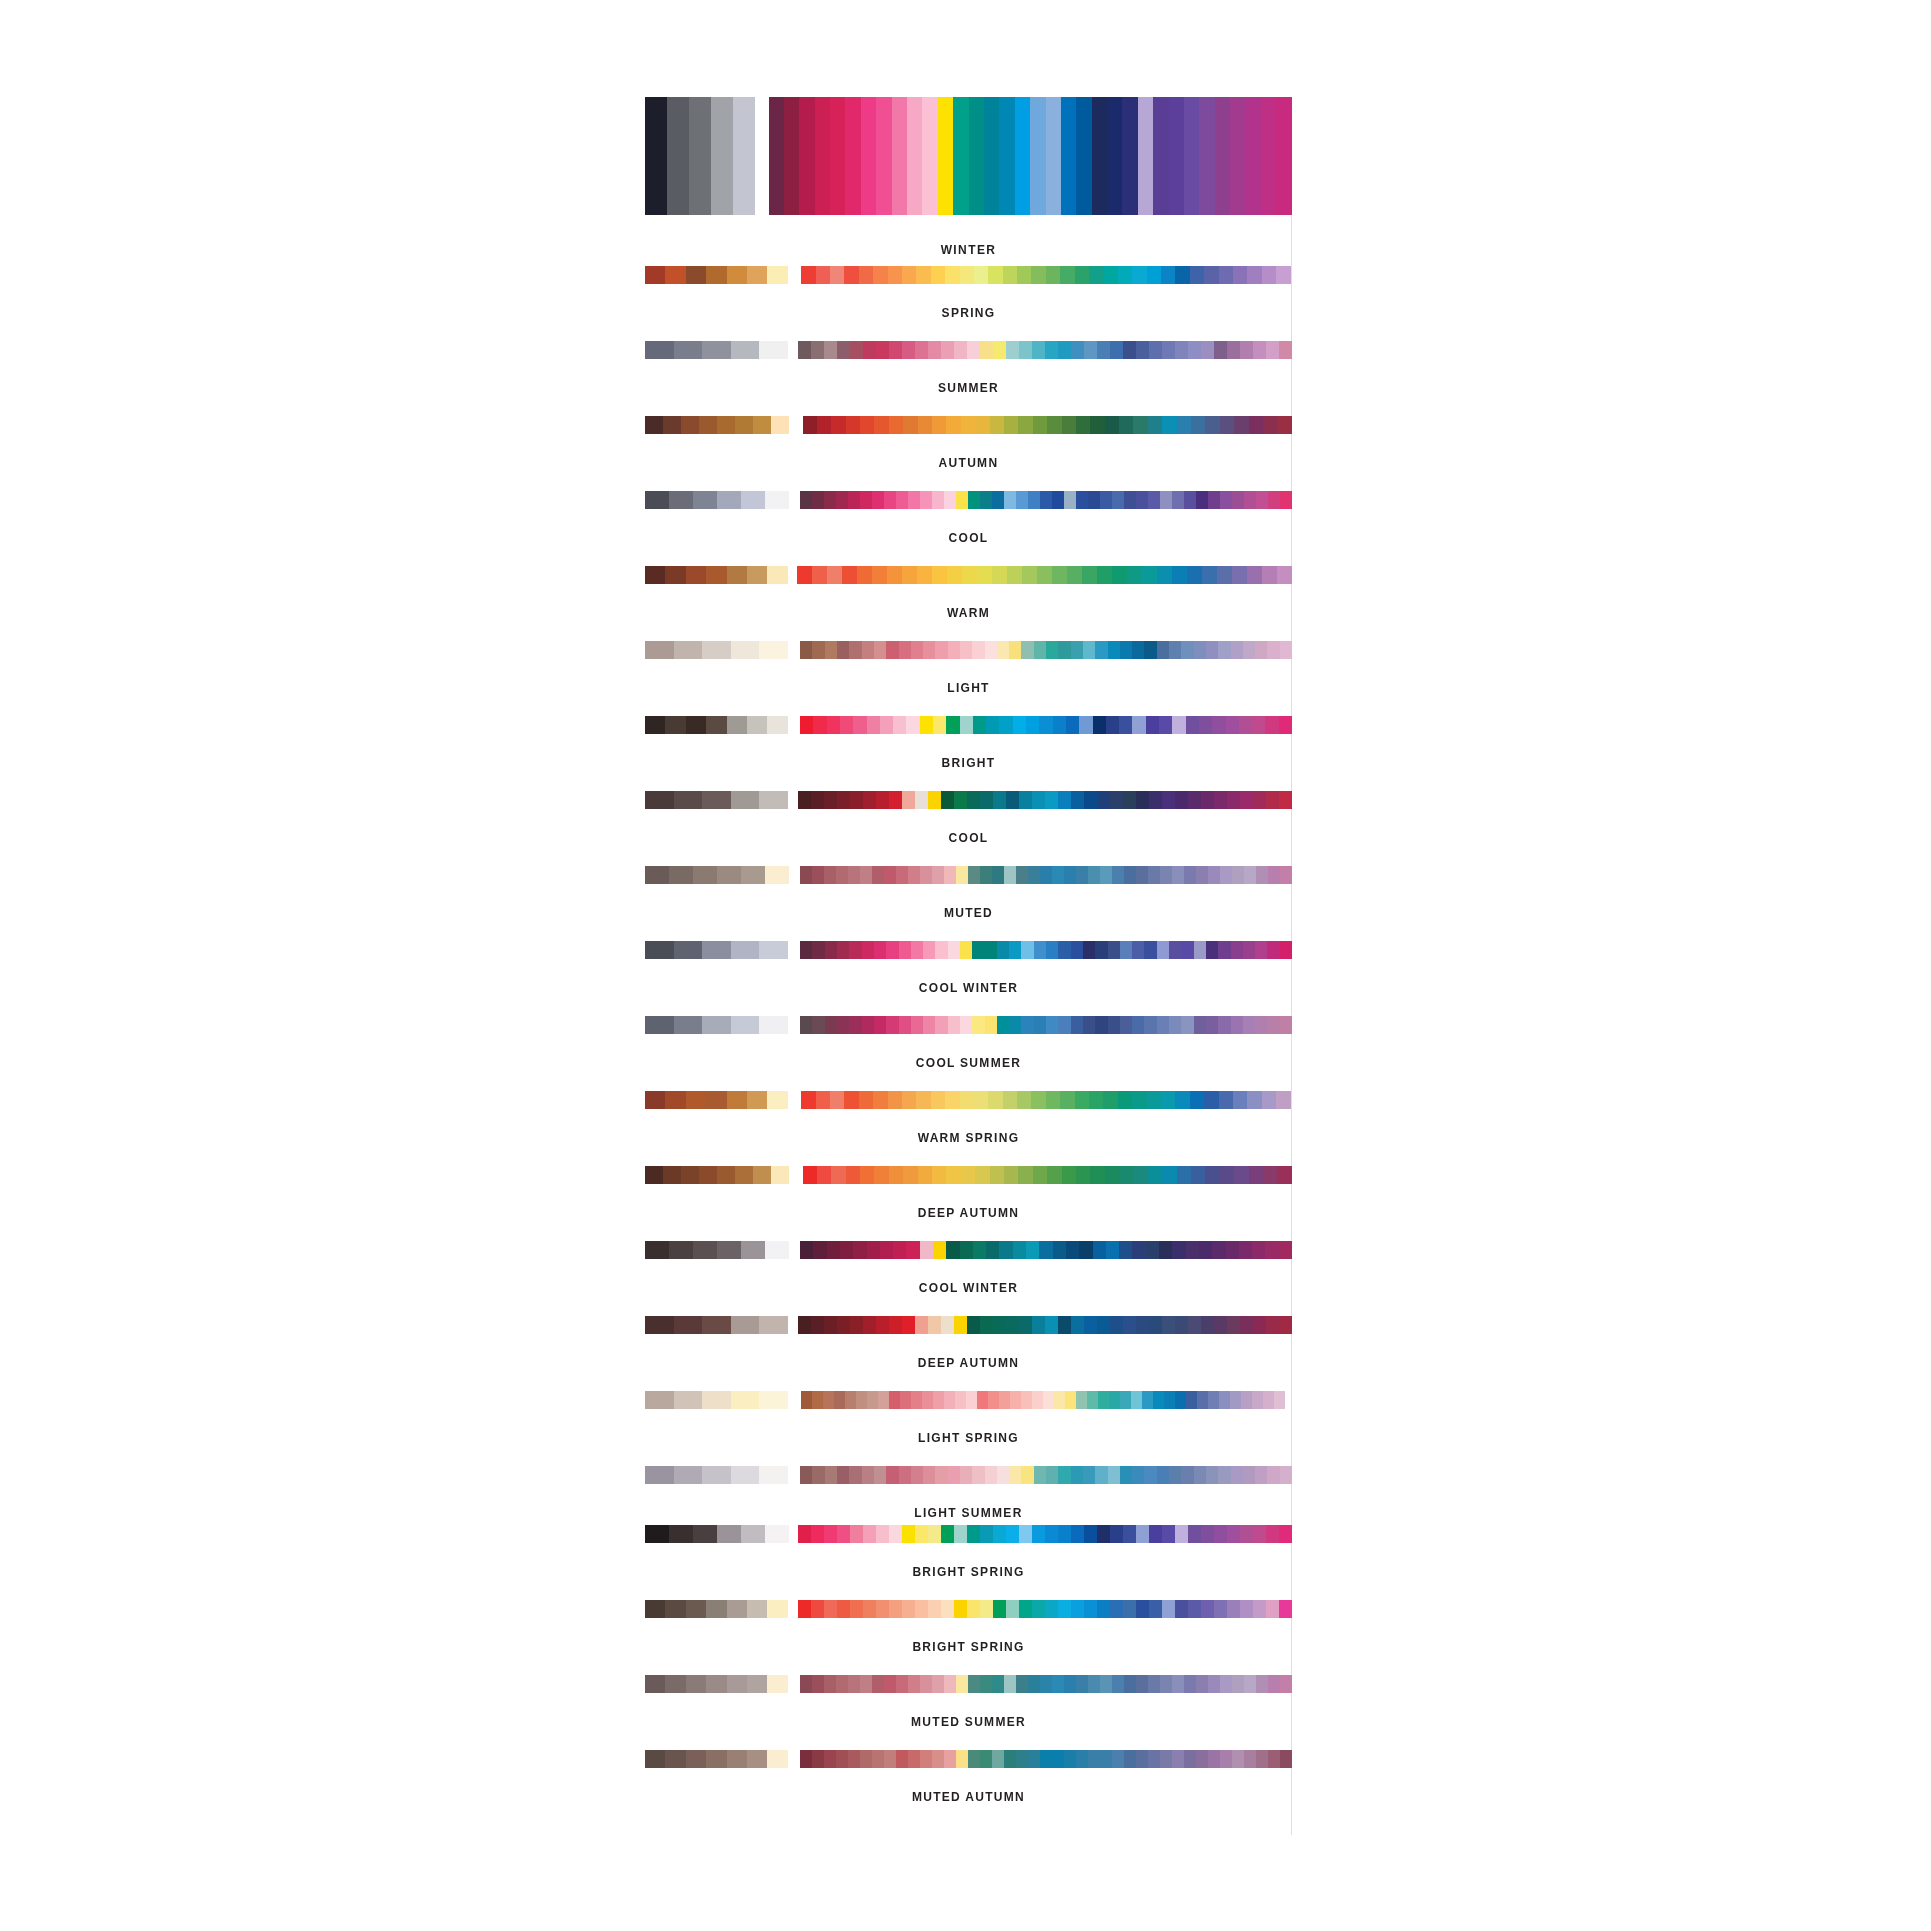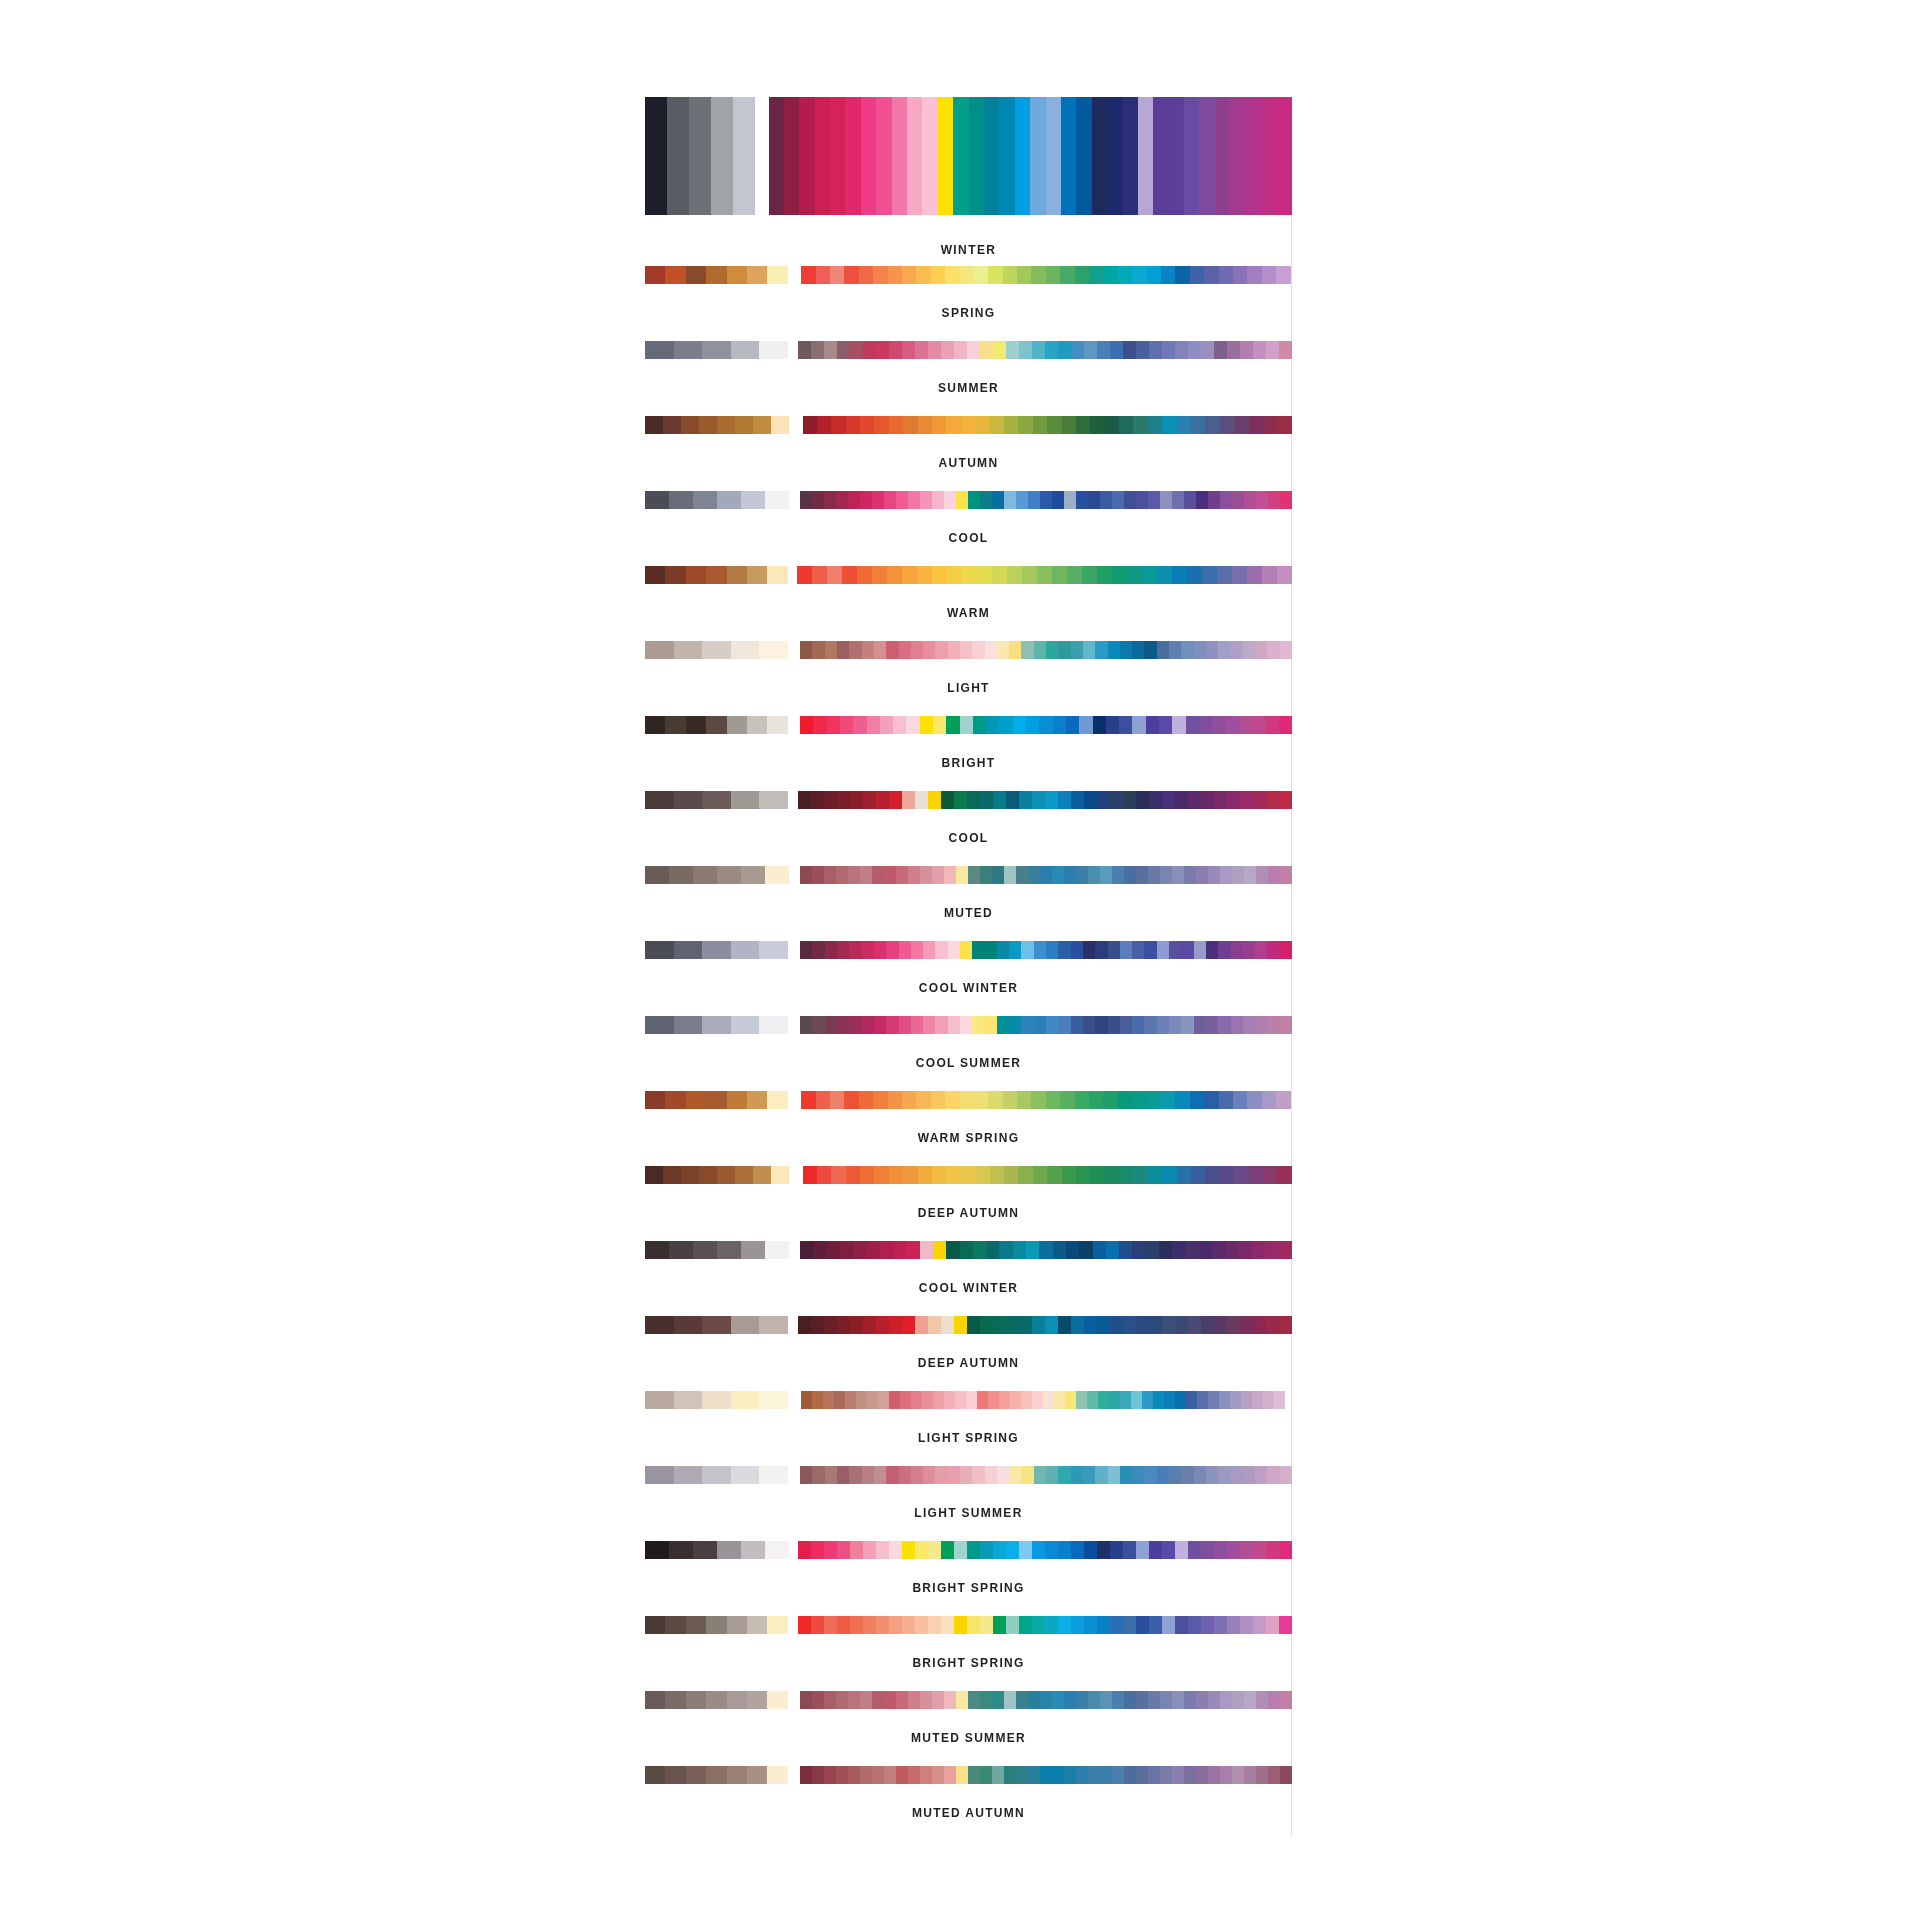--- a/index.html
+++ b/index.html
@@ -972,21 +972,21 @@
             <div class="sw" title="#8a8fc0" style="width: 11px; background: rgb(138, 143, 192);"></div>
             <div class="sw" title="#a09ac4" style="width: 11px; background: rgb(160, 154, 196);"></div>
             <div class="sw" title="#b8a0c4" style="width: 11px; background: rgb(184, 160, 196);"></div>
             <div class="sw" title="#c8a8c8" style="width: 11px; background: rgb(200, 168, 200);"></div>
             <div class="sw" title="#d4b0cc" style="width: 11px; background: rgb(212, 176, 204);"></div>
             <div class="sw" title="#e0bfd4" style="width: 11px; background: rgb(224, 191, 212);"></div>
           </div>
         </div>
         <div class="row-label" style="margin-top: 23px;">LIGHT SPRING</div>
       </div>
-      <div class="palette-row" style="height: 75px;">
+      <div class="palette-row" style="height: 59px;">
         <div class="strips" style="height: 18.3px;">
           <div class="group neutrals">
             <div class="sw" title="#9a94a0" style="width: 28.5px; background: rgb(154, 148, 160);"></div>
             <div class="sw" title="#b0aab4" style="width: 28.5px; background: rgb(176, 170, 180);"></div>
             <div class="sw" title="#c6c2ca" style="width: 28.5px; background: rgb(198, 194, 202);"></div>
             <div class="sw" title="#dcdade" style="width: 28.5px; background: rgb(220, 218, 222);"></div>
             <div class="sw" title="#f4f2f0" style="width: 28.5px; background: rgb(244, 242, 240);"></div>
           </div>
           <div class="gap" style="width: 13.5px;"></div>
           <div class="group accents">

